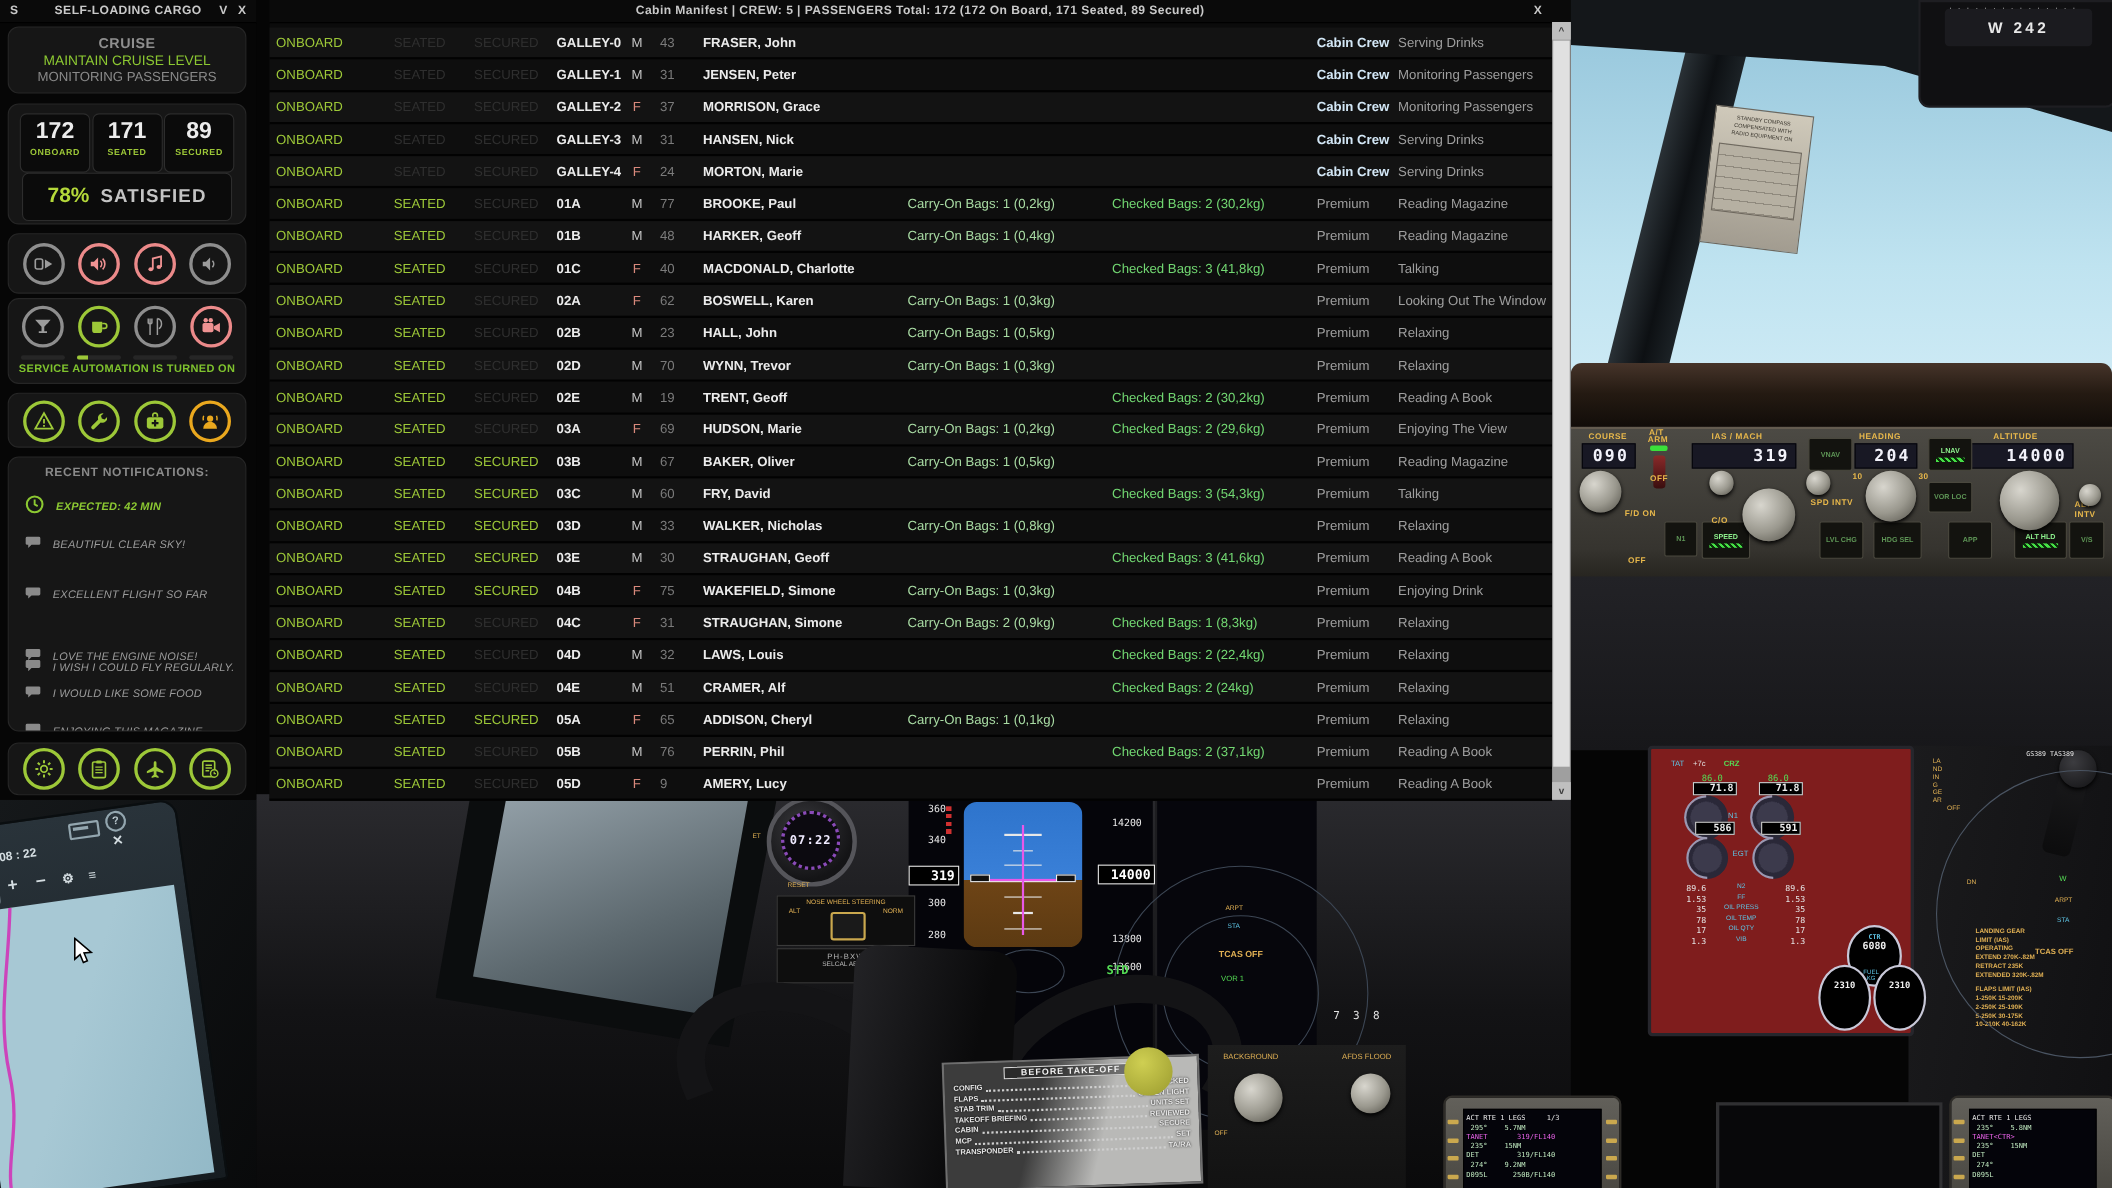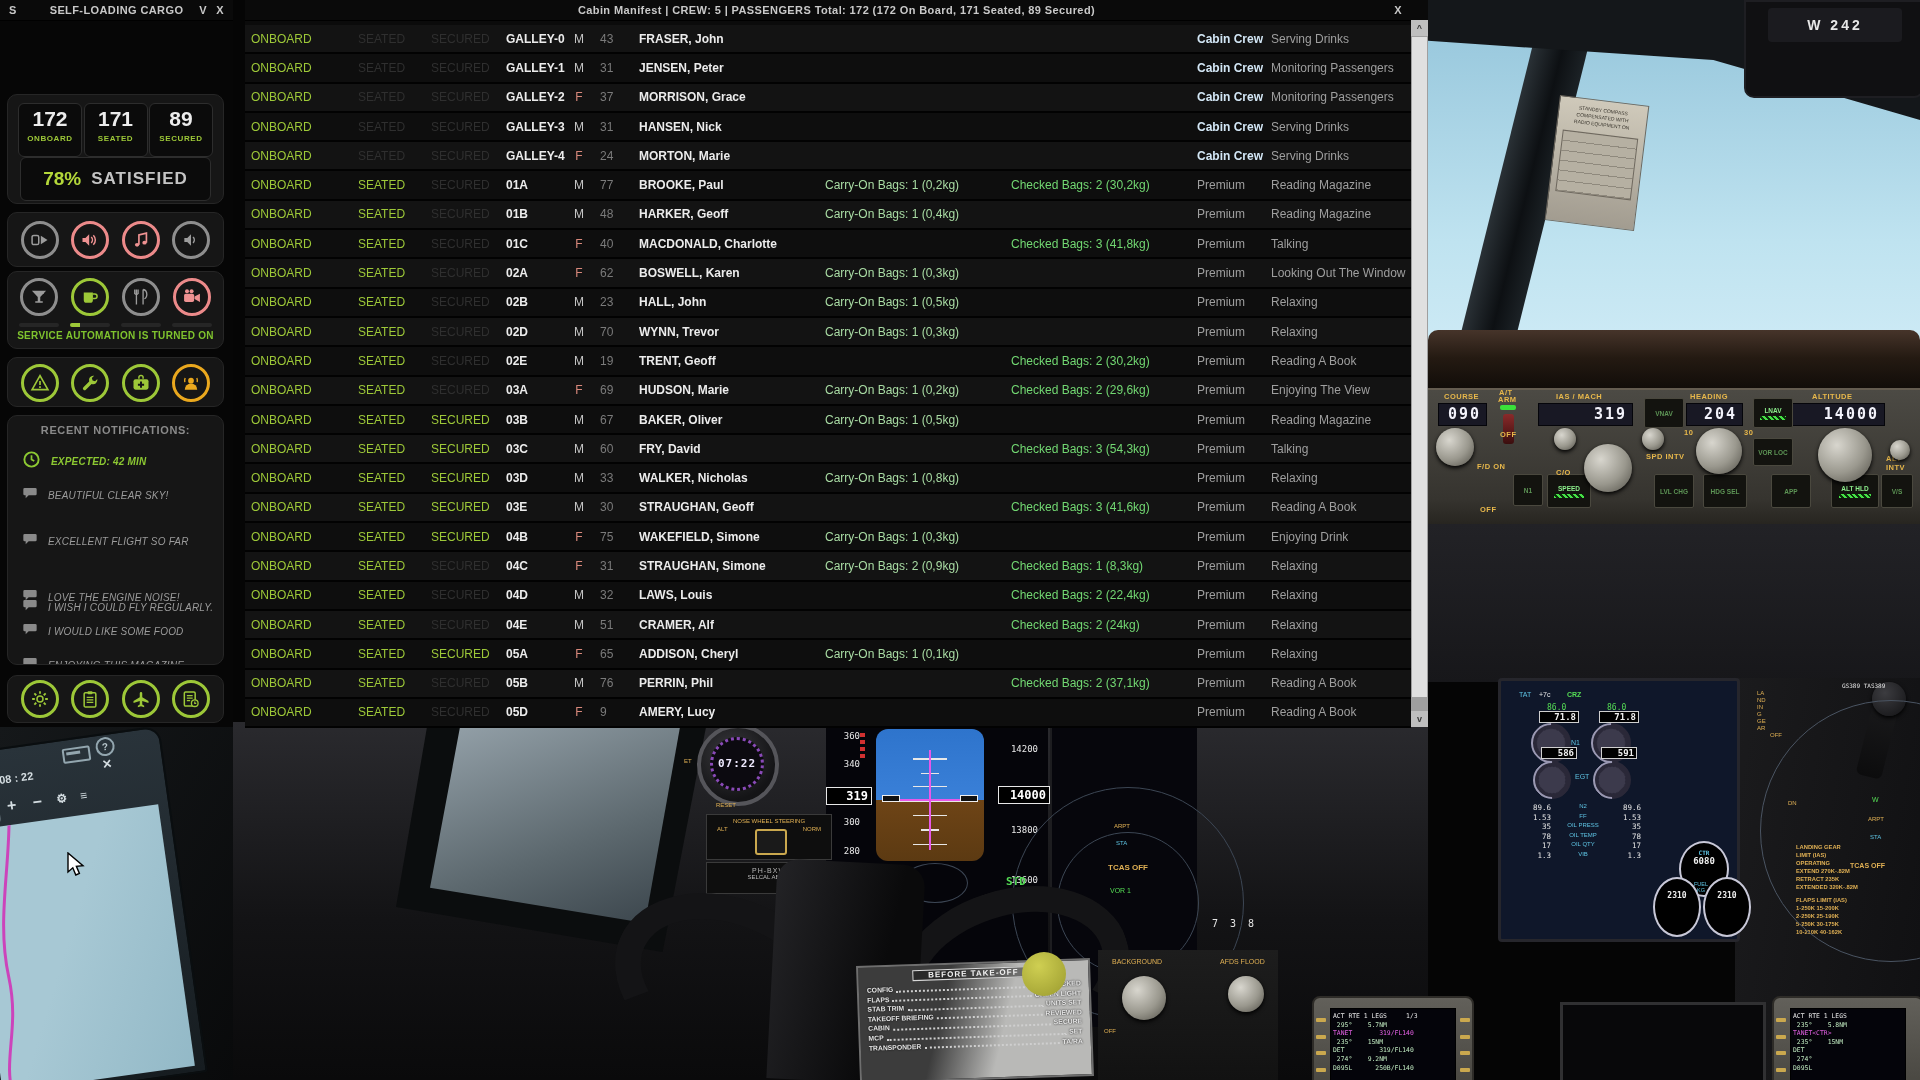--- a/index.html
+++ b/index.html
@@ -33,21 +33,21 @@
   #lwindow{left:430px;top:727px;width:250px;height:196px;background:linear-gradient(160deg,#95a2aa,#5c686e 60%,#39434a);
            clip-path:polygon(12% 0,100% 0,86% 100%,0 82%);}
   .lcd{position:absolute;background:#181824;border:1px solid #05050a;color:#f2f2fa;font-family:"DejaVu Sans Mono",monospace;
        font-weight:bold;font-size:15px;text-align:right;padding-right:5px;letter-spacing:2px;line-height:21px;height:21px;}
   .mbtn{position:absolute;background:#13130f;border:1px solid #4a483e;border-radius:2px;color:#5d9455;
         font-size:6.5px;font-weight:bold;display:flex;flex-direction:column;align-items:center;justify-content:center;text-align:center;}
   .mbtn.lit{color:#8df08d;}
   .mbtn .bar{width:70%;height:4px;margin-top:2px;background:repeating-linear-gradient(45deg,#46e046 0 2px,#0a300a 2px 4px);}
   .knob{position:absolute;border-radius:50%;background:radial-gradient(circle at 35% 32%,#d8d6ce,#9a988e 55%,#504e46);box-shadow:0 2px 4px #000;}
   .mlabel{position:absolute;color:#e8b84b;font-weight:bold;font-size:7.5px;letter-spacing:.5px;}
-  #eicas{left:1498px;top:678px;width:236px;height:258px;background:#0f172a;border:3px solid #26262c;border-radius:4px;}
+  #eicas{left:1498px;top:678px;width:236px;height:258px;background:#7f1d1d;border:3px solid #26262c;border-radius:4px;}
   .ebox{position:absolute;border:1px solid #cfcfcf;color:#f0f0f0;font-family:"DejaVu Sans Mono",monospace;
         font-size:9px;font-weight:bold;text-align:right;padding:0 2px;background:#000;}
   .earc{position:absolute;border:2px solid #9a98b2;border-radius:50%;border-top-color:transparent;border-right-color:transparent;transform:rotate(45deg);background:radial-gradient(circle,#3c3a4c 55%,#2a2838 56%);}
   .fcirc{position:absolute;border:2px solid #c8c8d8;border-radius:50%;color:#f0f0f0;font-family:"DejaVu Sans Mono",monospace;
          font-size:9px;font-weight:bold;text-align:center;background:#000;}
   #pfd{left:826px;top:727px;width:222px;height:280px;background:#05050a;}
   #adi{left:876px;top:729px;width:108px;height:132px;border-radius:12px;overflow:hidden;}
   #adisky{width:100%;height:54%;background:linear-gradient(#2e74cc,#3a80d8);}
   #adignd{width:100%;height:46%;background:linear-gradient(#6e4416,#5c3a12);}
   .ptick{position:absolute;left:50%;transform:translateX(-50%);background:#e8e8e8;height:1.5px;}
@@ -242,21 +242,21 @@
     <div id="spdticks">
         <div class="tapen" style="left: 0px; top: 4px;">360</div>
         <div class="tapen" style="left: 0px; top: 32px;">340</div>
         <div class="tapen" style="left: 0px; top: 90px;">300</div>
         <div class="tapen" style="left: 0px; top: 119px;">280</div>
         <div class="tapen" style="left: 0px; top: 147px;">260</div>
       </div>
     <div class="tapebox" style="left:0;top:60px;width:38px;">319</div>
     <div id="altticks">
         <div class="tapen" style="left: 178px; top: 17px;">14200</div>
-        <div class="tapen" style="left: 178px; top: 98px;">13800</div>
+        <div class="tapen" style="left: 178px; top: 122px;">13800</div>
         <div class="tapen" style="left: 178px; top: 148px;">13600</div>
       </div>
     <div class="tapebox" style="left:172px;top:59px;width:44px;">14000</div>
     <div class="abs mono wht" style="left:6px;top:146px;font-size:12px;font-weight:bold;">.618</div>
     <div class="abs mono grn" style="left:180px;top:148px;font-size:11px;font-weight:bold;">STD</div>
     <div class="abs" style="left:76px;top:136px;width:64px;height:38px;border:1px solid #3c4654;border-radius:50%;"></div>
     <div class="abs" style="left:34px;top:6px;width:5px;height:26px;background:repeating-linear-gradient(#d03030 0 4px,#05050a 4px 7px);"></div>
   </div>
 
   <div class="abs" id="nd">
@@ -475,20 +475,25 @@
   </div>
 
   <div class="abs" id="sidebar">
     <div class="tb">
       <span class="tbtxt" style="left:9px;">S</span>
       <span class="tbtxt" style="left:0;right:0;text-align:center;">SELF-LOADING CARGO</span>
       <span class="tbtxt" style="right:26px;">V</span>
       <span class="tbtxt" style="right:9px;">X</span>
     </div>
 
+    <div class="panel" style="top:24px;height:61px;text-align:center;">
+      <div style="margin-top:7px;font-size:13px;font-weight:bold;color:#8f8f8f;letter-spacing:.5px;">CRUISE</div>
+      <div style="font-size:12.5px;color:#8cc832;margin-top:1px;">MAINTAIN CRUISE LEVEL</div>
+      <div style="font-size:12px;color:#8a8a8a;margin-top:1px;">MONITORING PASSENGERS</div>
+    </div>
 
     <div class="panel" style="top:94px;height:110px;">
       <div id="statboxes" style="position:absolute;left:10px;right:10px;top:8px;display:flex;justify-content:space-between;">
           <div class="statbox">
             <div class="v">172</div>
             <div class="l">ONBOARD</div>
           </div>
           <div class="statbox">
             <div class="v">171</div>
             <div class="l">SEATED</div>

